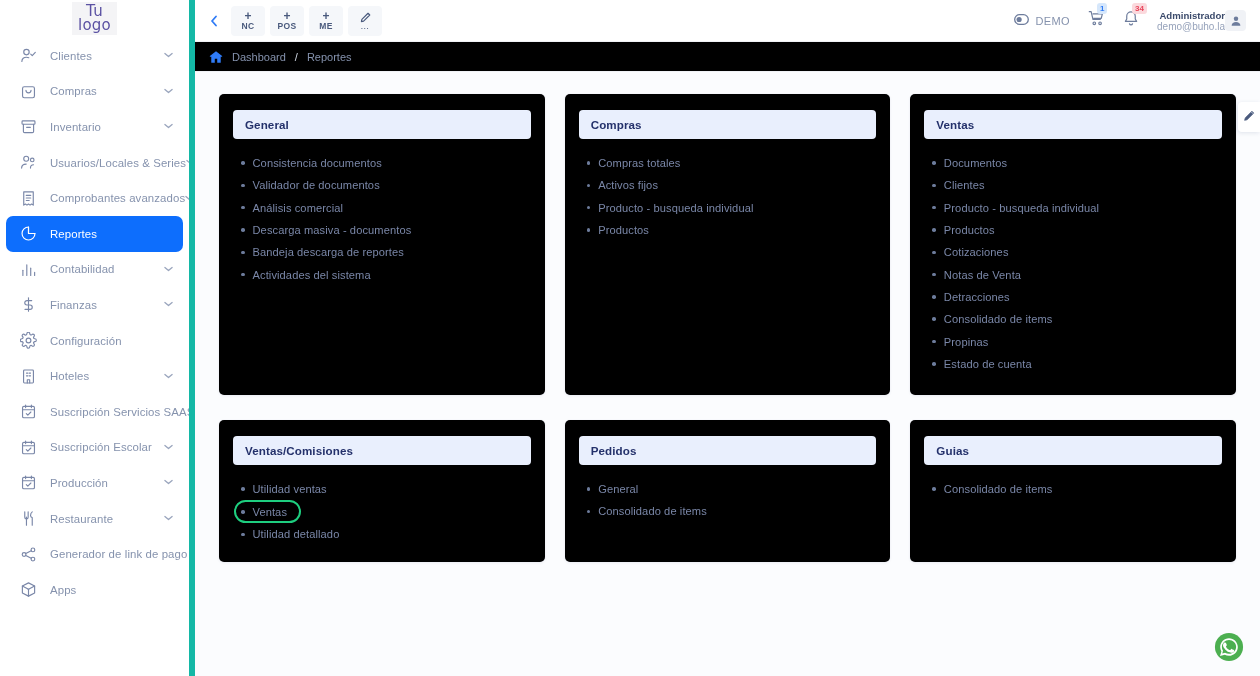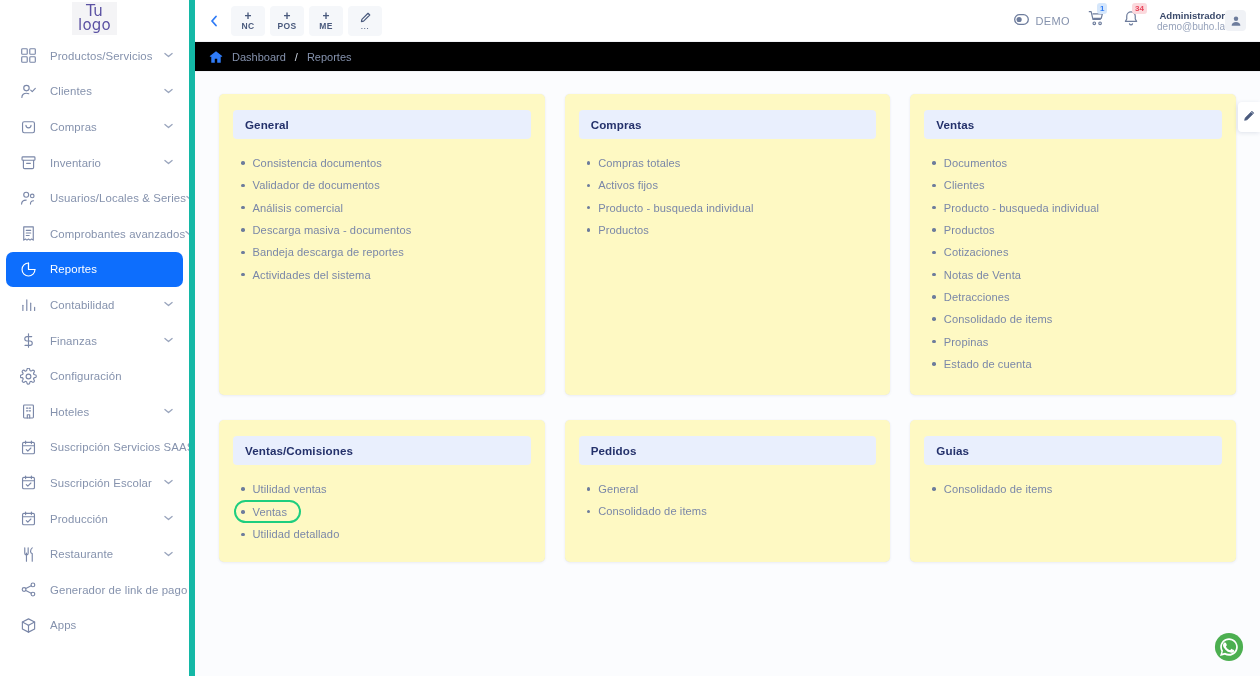--- a/index.html
+++ b/index.html
@@ -158,21 +158,21 @@
     overflow: hidden;
     padding: 22px 24px 0 24px;
     background: #fbfcfe;
   }
   .grid {
     display: grid;
     grid-template-columns: repeat(3, 1fr);
     gap: 25px 20px;
   }
   .card {
-    background: #fef9c3;
+    background: #000000;
     border-radius: 5px;
     box-shadow: 0 1px 3px rgba(40,60,110,.07), 0 0 1px rgba(40,60,110,.10);
     padding: 16px 14px 16px 14px;
   }
   .card.r1 { min-height: 301px; }
   .card.r2 { min-height: 141px; }
   .card-head {
     background: #e9effd;
     border-radius: 4px;
     padding: 8px 12px;
@@ -233,34 +233,20 @@
 <body>
 
 <aside id="sidebar">
   <div class="logo-wrap">
     <div class="logo-box">
       <span>Tu</span>
       <span>logo</span>
     </div>
   </div>
   <nav class="nav" id="nav-list">
-      <div class="nav-item">
-        <span class="ico">
-          <svg width="17" height="17" viewBox="0 0 20 20" fill="none" stroke="currentColor" stroke-width="1.35" stroke-linecap="round" stroke-linejoin="round">
-            <rect x="2" y="2" width="6.5" height="6.5" rx="1"></rect>
-            <rect x="11.5" y="2" width="6.5" height="6.5" rx="1"></rect>
-            <rect x="2" y="11.5" width="6.5" height="6.5" rx="1"></rect>
-            <rect x="11.5" y="11.5" width="6.5" height="6.5" rx="1"></rect>
-          </svg>
-        </span>
-        <span class="lbl">Productos/Servicios</span>
-        <span class="caret"><svg width="9" height="6" viewBox="0 0 10 6" fill="none" stroke="currentColor" stroke-width="1.5" stroke-linecap="round" stroke-linejoin="round">
-            <polyline points="1,1.4 5,4.6 9,1.4"></polyline>
-          </svg></span>
-      </div>
       <div class="nav-item">
         <span class="ico">
           <svg width="17" height="17" viewBox="0 0 20 20" fill="none" stroke="currentColor" stroke-width="1.35" stroke-linecap="round" stroke-linejoin="round">
             <circle cx="7.6" cy="6" r="3.2"></circle>
             <path d="M2.2 17c0-3.2 2.4-5 5.4-5 1 0 1.9.2 2.7.6"></path>
             <polyline points="12.6,8.4 14.4,10.2 18,6.4"></polyline>
           </svg>
         </span>
         <span class="lbl">Clientes</span>
         <span class="caret"><svg width="9" height="6" viewBox="0 0 10 6" fill="none" stroke="currentColor" stroke-width="1.5" stroke-linecap="round" stroke-linejoin="round">

